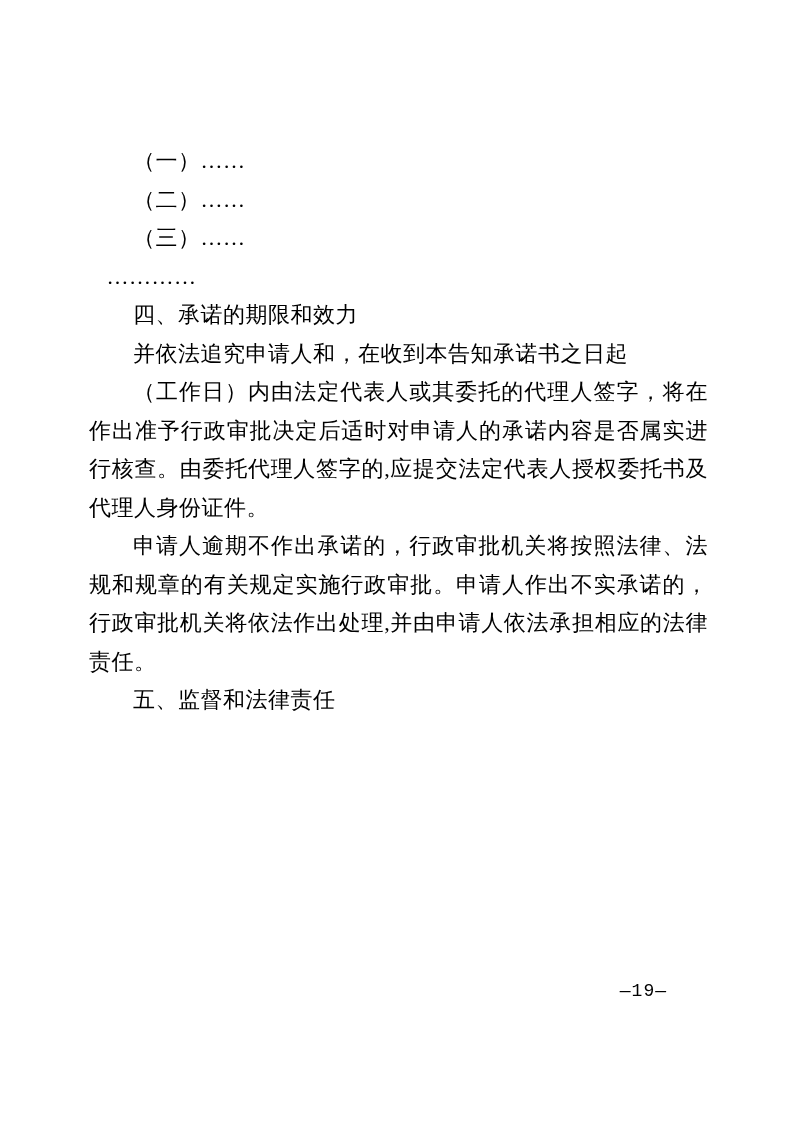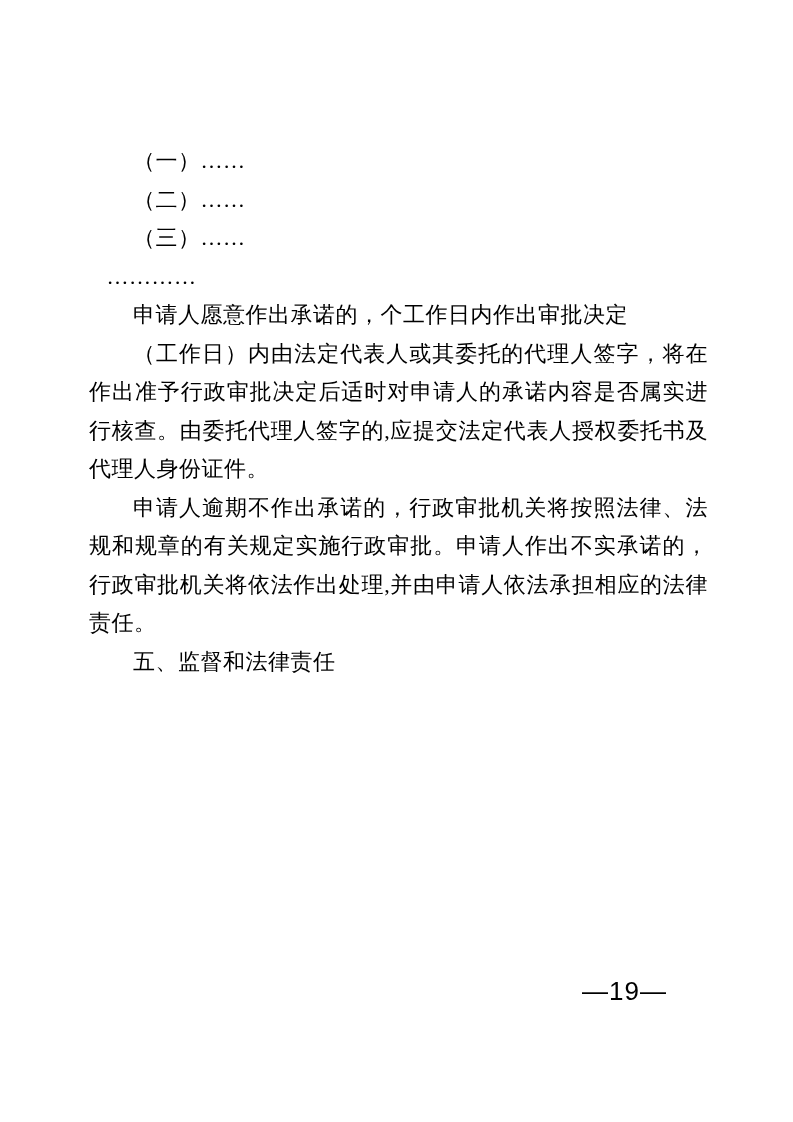--- a/index.html
+++ b/index.html
@@ -47,40 +47,41 @@
   .heading {
     font-family: "Liberation Sans", "DejaVu Sans", sans-serif;
     font-weight: bold;
     text-indent: 2em;
     text-align: left;
   }
   .page-footer {
     position: absolute;
     top: 978px;
     right: 126px;
-    font-size: 26px;
+    font-size: 18px;
     line-height: 26px;
     letter-spacing: 1px;
-    font-family: Liberation Sans, sans-serif;
+    font-family: Liberation Mono, monospace;
     color: #000000;
   }
 </style>
 </head>
 <body>
 
 <div class="page">
   <div class="content">
 
     <p class="list-line">（一）……</p>
     <p class="list-line">（二）……</p>
     <p class="list-line">（三）……</p>
     <p class="dots-line">…………</p>
 
+    <h2 class="heading">四、承诺的期限和效力</h2>
 
-    <p class="body-par">申请人愿意作出承诺的，个工作日内作出审批决定</p>
+    <p class="body-par">并依法追究申请人和，在收到本告知承诺书之日起</p>
     <p class="body-par">（工作日）内由法定代表人或其委托的代理人签字，将在作出准予行政审批决定后适时对申请人的承诺内容是否属实进行核查。由委托代理人签字的,应提交法定代表人授权委托书及代理人身份证件。</p>
     <p class="body-par">申请人逾期不作出承诺的，行政审批机关将按照法律、法规和规章的有关规定实施行政审批。申请人作出不实承诺的，行政审批机关将依法作出处理,并由申请人依法承担相应的法律责任。</p>
 
     <h2 class="heading">五、监督和法律责任</h2>
 
 
   </div>
 
   <div class="page-footer">—19—</div>
 </div>

